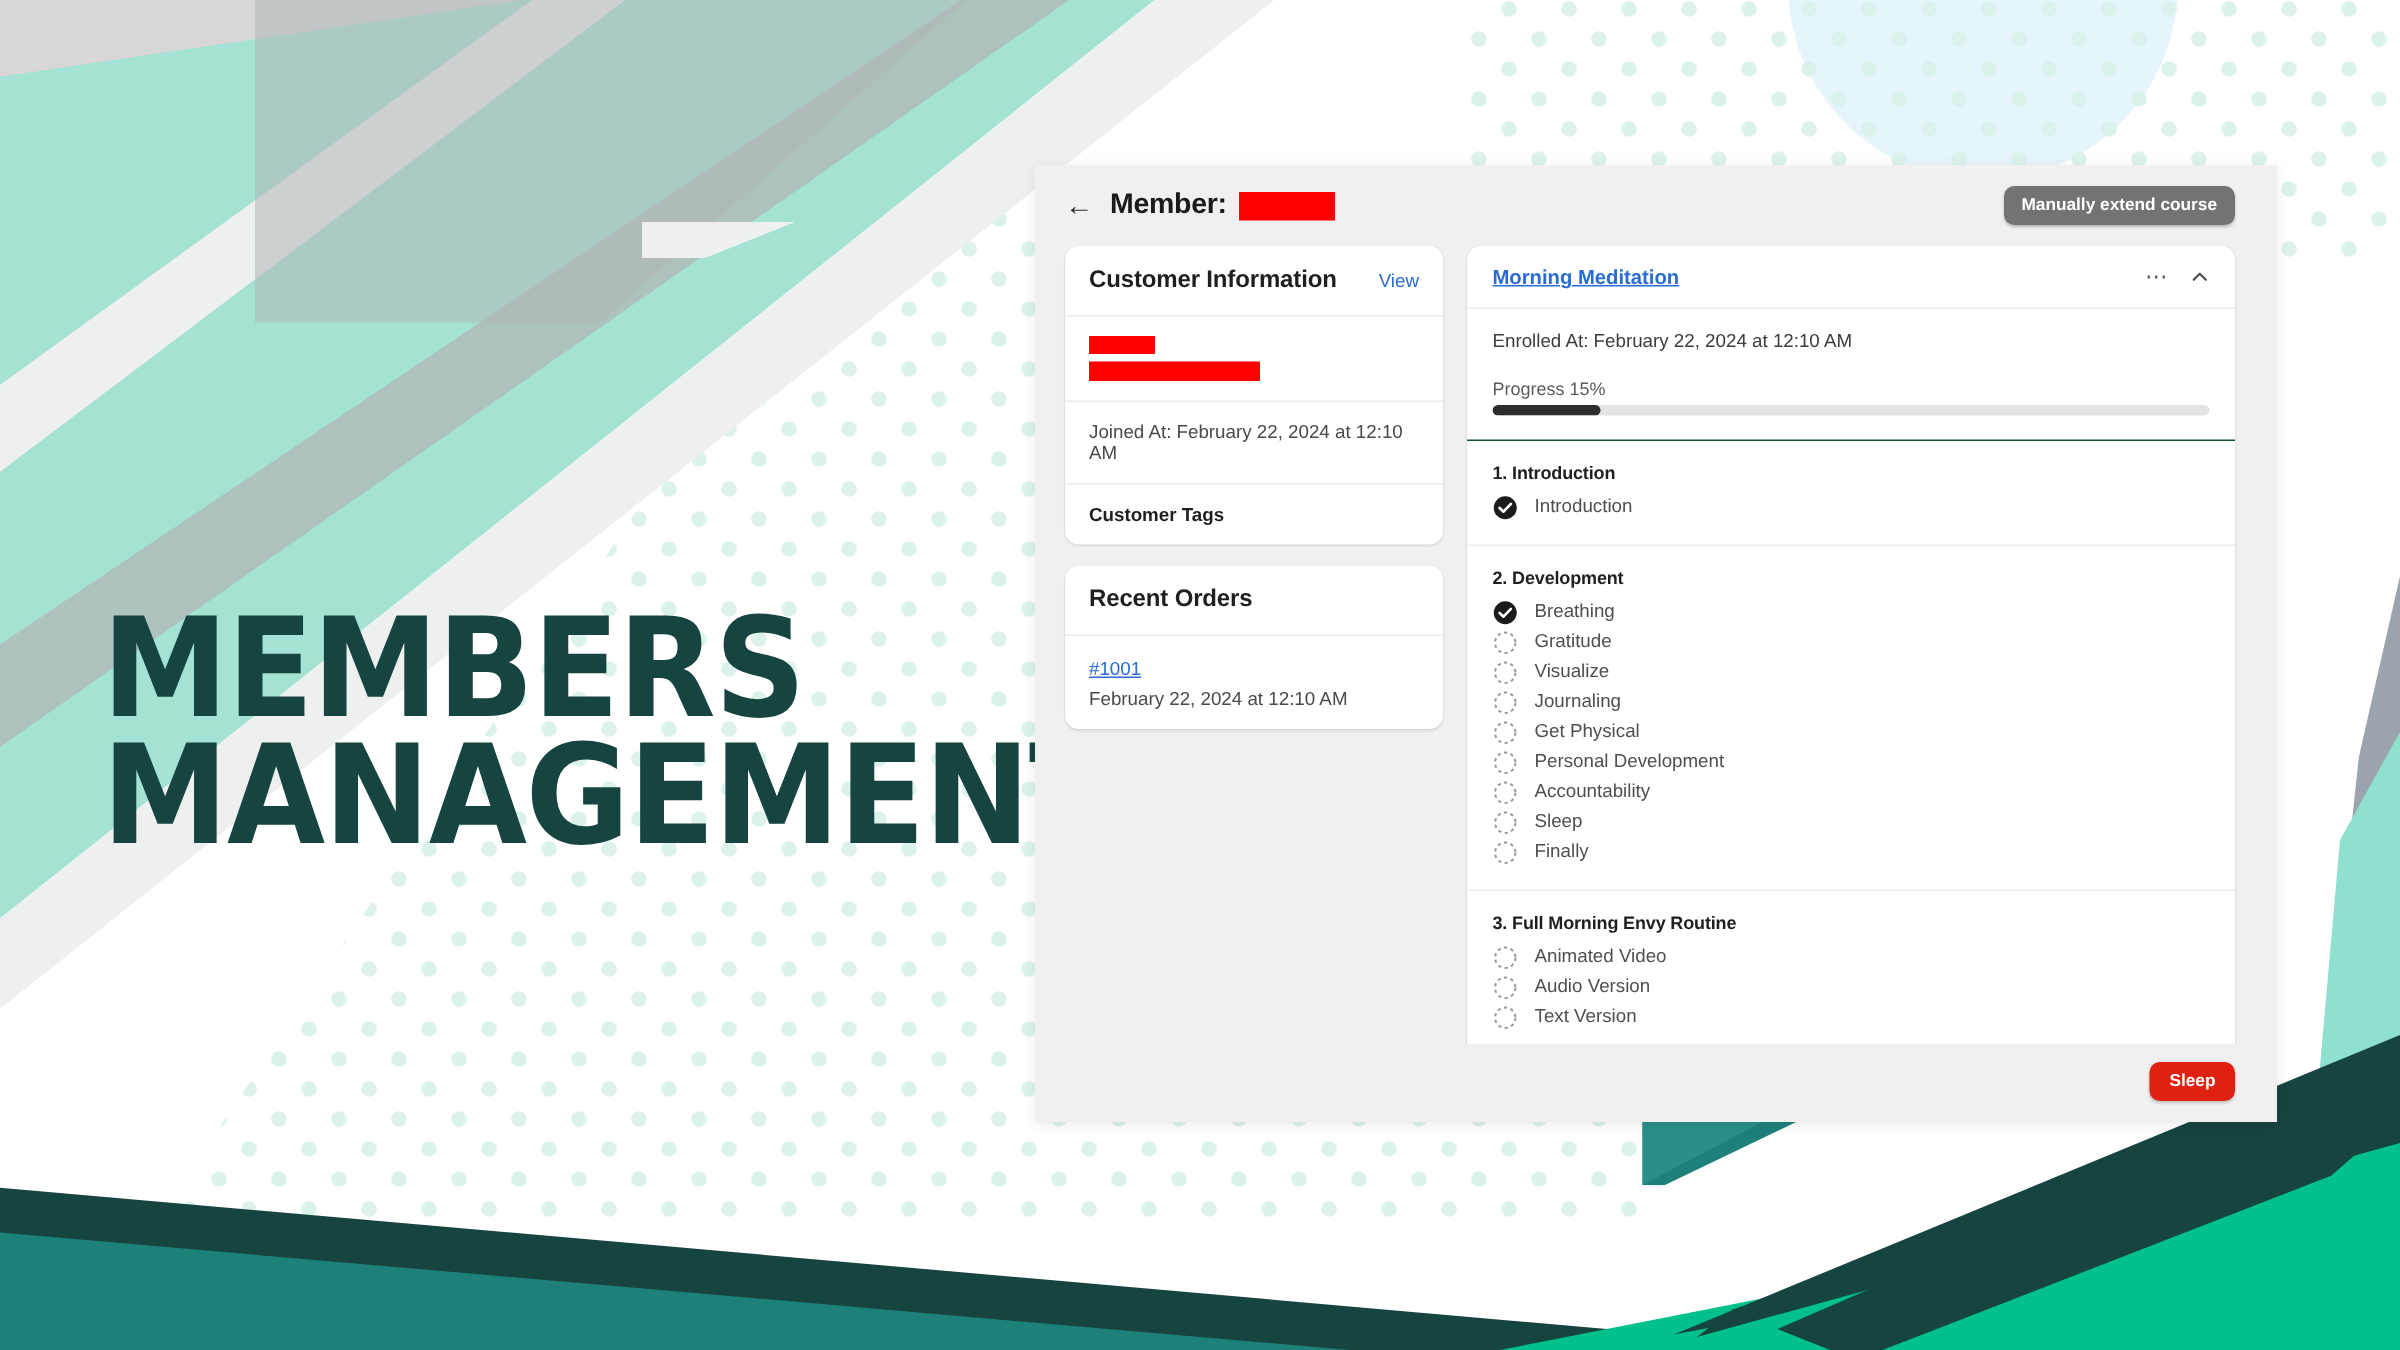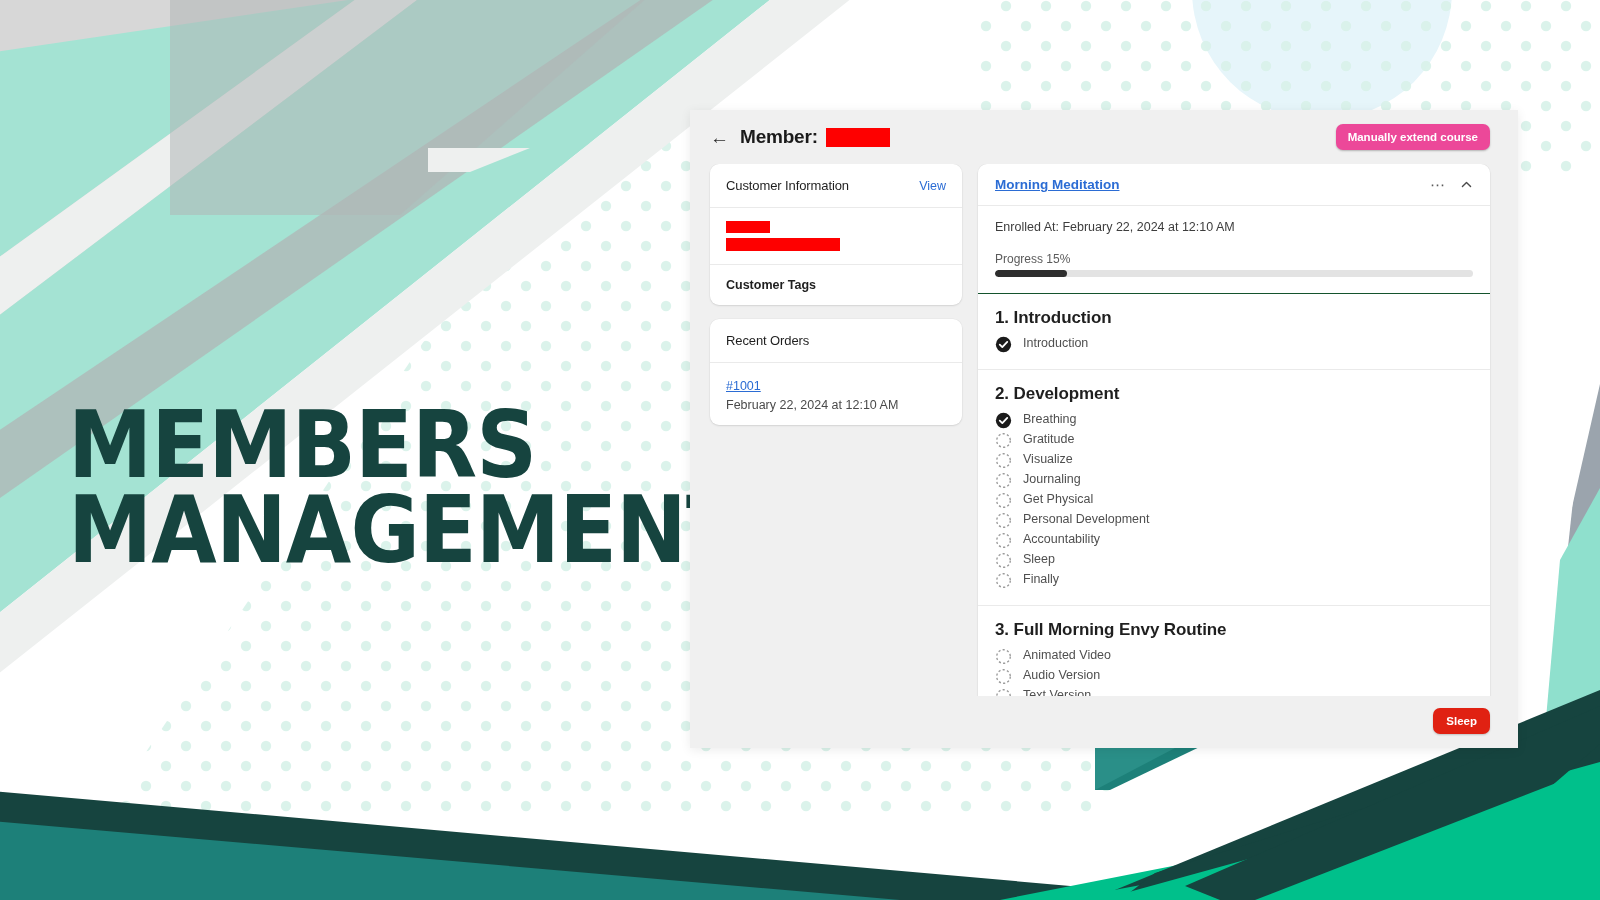--- a/index.html
+++ b/index.html
@@ -54,21 +54,21 @@
   }
   .member-title {
     font-size: 19px; font-weight: 700; color: #1a1a1a;
     letter-spacing: -0.2px;
   }
   .redaction { background: #fe0000; display:inline-block; vertical-align: middle; }
   .redaction.title { width: 64px; height: 19px; margin-left: 8px; }
 
   .extend-btn {
     margin-left: auto;
-    background: #ec4899; color: #ffffff;
+    background: #737373; color: #ffffff;
     border: none; border-radius: 7px;
     font-family: "Liberation Sans", sans-serif;
     font-size: 11.5px; font-weight: 700;
     padding: 7px 12px;
     cursor: pointer;
     white-space: nowrap;
     box-shadow: 0 1px 2px rgba(0,0,0,.25);
   }
 
   .modal-body {
@@ -89,21 +89,21 @@
     margin-bottom: 14px;
     overflow: hidden;
   }
 
   .card-head {
     display:flex; align-items:center;
     padding: 14px 16px;
     border-bottom: 1px solid #eaeaea;
   }
   .card-head h3 {
-    font-size: 13px; font-weight: 400; color: #1f1f1f;
+    font-size: 16px; font-weight: 700; color: #1f1f1f;
     letter-spacing: -0.1px;
   }
   .link-blue {
     margin-left:auto;
     font-size: 12.5px; color: #2b6cd4; cursor: pointer;
   }
 
   .card-section { padding: 13px 16px; border-bottom: 1px solid #eaeaea; }
   .card-section:last-child { border-bottom: none; }
 
@@ -139,21 +139,21 @@
   .progress-label { font-size: 12px; color: #5b5b5b; margin-top: 18px; }
   .progress-track {
     margin-top: 4px; height: 7px; border-radius: 4px;
     background: #e3e3e3; width: 100%; overflow: hidden;
   }
   .progress-fill { height: 100%; background: #2d2d2d; border-radius: 4px; }
 
   .chapter { padding: 14px 17px 13px; border-bottom: 1px solid #eaeaea; }
   .chapter:last-child { border-bottom: none; }
   .chapter h4 {
-    font-size: 17px; font-weight: 700; color: #1f1f1f;
+    font-size: 12px; font-weight: 700; color: #1f1f1f;
     margin-bottom: 8px; letter-spacing:-0.1px;
   }
   .lesson { display:flex; align-items:flex-start; height: 20px; cursor: pointer; }
   .lesson + .lesson { margin-top: 0px; }
   .lesson-ico { width: 17px; height: 17px; margin-right: 11px; flex:0 0 17px; }
   .lesson-name { font-size: 12.5px; color: #4f4f4f; }
 
   .modal-footer {
     flex: 0 0 auto;
     display:flex; justify-content:flex-end; align-items:center;
@@ -259,20 +259,23 @@
         <div class="card">
           <div class="card-head">
             <h3>Customer Information</h3>
             <span class="link-blue">View</span>
           </div>
           <div class="card-section">
             <span class="redaction line1"></span>
             <span class="redaction line2"></span>
           </div>
           <div class="card-section">
+            <div class="meta-text">Joined At: February 22, 2024 at 12:10 AM</div>
+          </div>
+          <div class="card-section">
             <div class="tags-title">Customer Tags</div>
           </div>
         </div>
 
         <div class="card">
           <div class="card-head">
             <h3>Recent Orders</h3>
           </div>
           <div class="card-section">
             <div>

